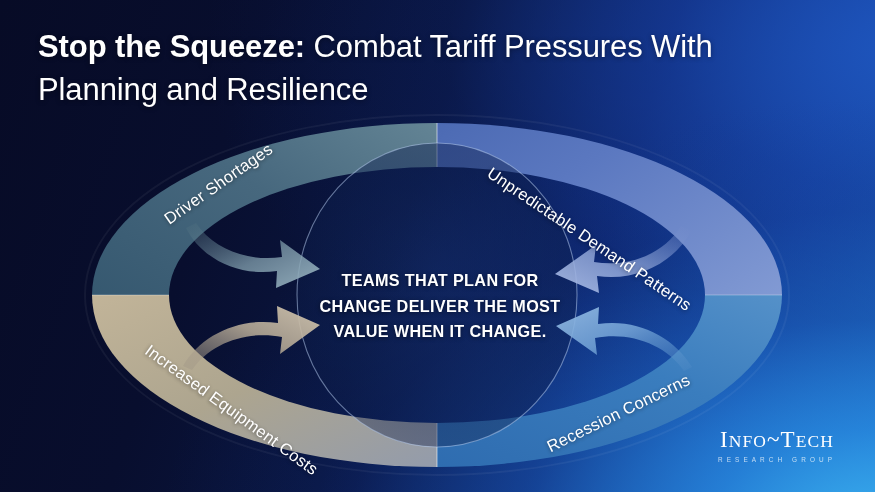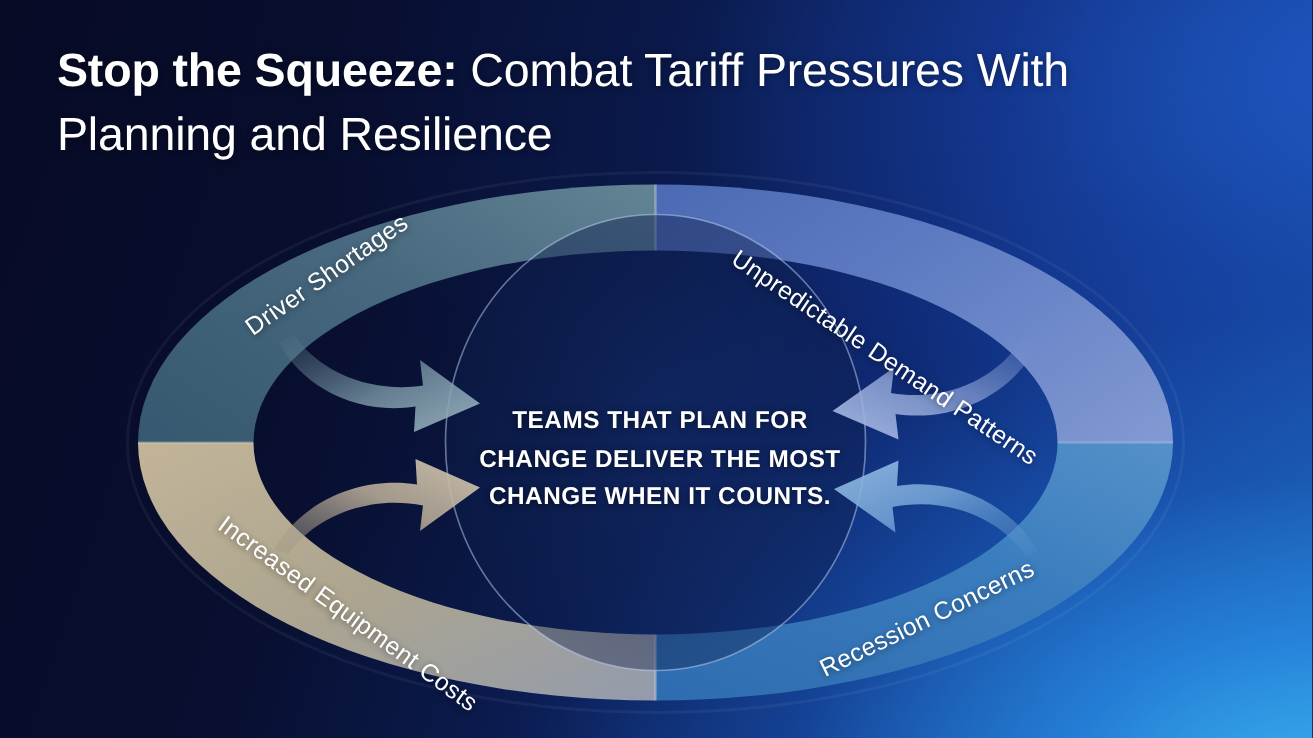--- a/index.html
+++ b/index.html
@@ -190,22 +190,26 @@
     <path d="M 681,226 C 664,254 628,268 594,262 L 596,245 L 555,274 L 599,293 L 597,276 C 637,282 675,262 691,231 Z" fill="url(#aTR)"></path>
 
     <path d="M 192,370 C 210,343 248,330 282,337 L 280,354 L 320,325 L 277,306 L 278,323 C 238,317 200,336 183,366 Z" fill="url(#aBL)"></path>
 
     <path d="M 684,371 C 666,344 629,331 595,338 L 597,355 L 556,326 L 599,307 L 598,324 C 637,318 674,337 692,367 Z" fill="url(#aBR)"></path>
   </svg>
 
   <div class="center-text">
     <div>TEAMS THAT PLAN FOR</div>
     <div>CHANGE DELIVER THE MOST</div>
-    <div>CHANGE WHEN IT COUNTS.</div>
+    <div>VALUE WHEN IT CHANGE.</div>
   </div>
 
   <div class="ring-label lbl-driver">Driver Shortages</div>
   <div class="ring-label lbl-demand">Unpredictable Demand Patterns</div>
   <div class="ring-label lbl-equip">Increased Equipment Costs</div>
   <div class="ring-label lbl-recess">Recession Concerns</div>
 
+  <div class="logo">
+    <div class="logo-word"><span>I</span><span style="font-size: 0.76em;">N</span><span style="font-size: 0.76em;">F</span><span style="font-size: 0.76em;">O</span><span>~</span><span>T</span><span style="font-size: 0.76em;">E</span><span style="font-size: 0.76em;">C</span><span style="font-size: 0.76em;">H</span></div>
+    <div class="logo-sub">RESEARCH GROUP</div>
+  </div>
 
 </div>
 
 </body></html>

